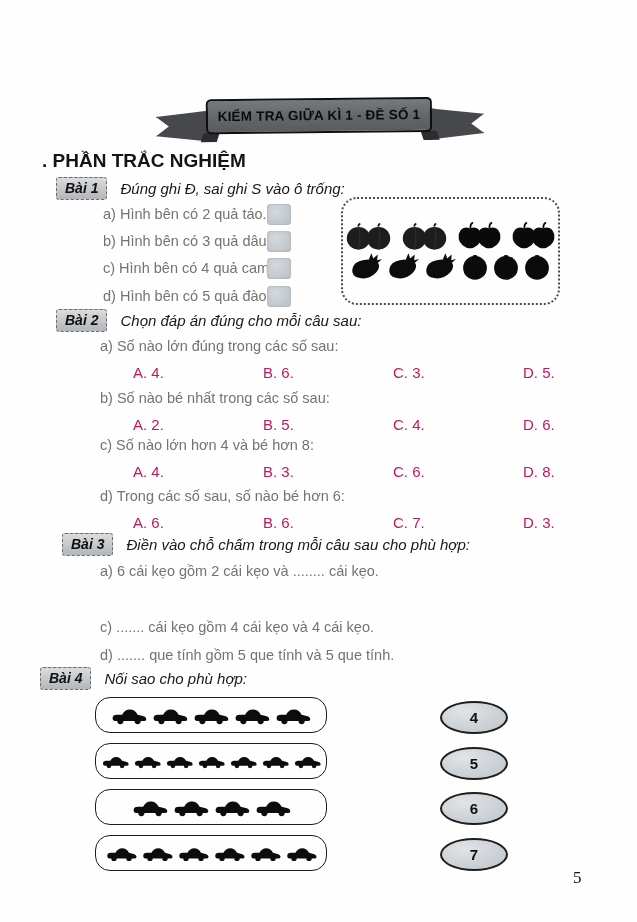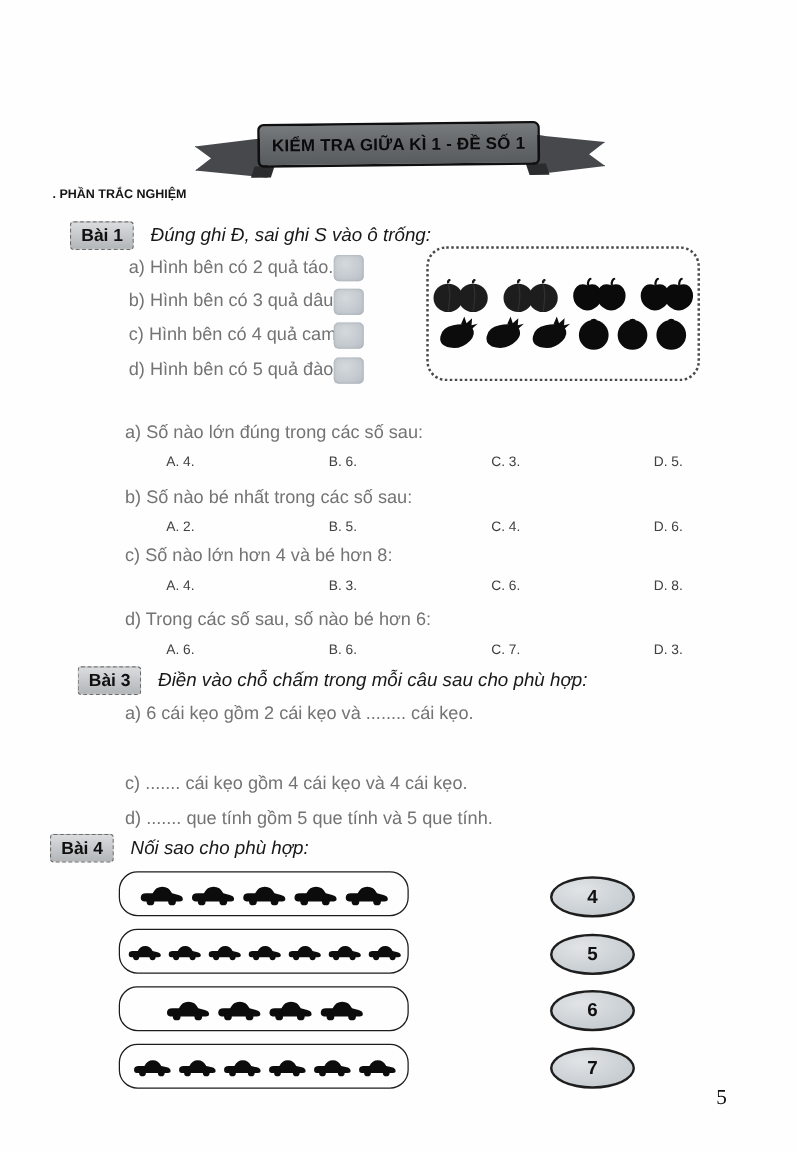--- a/index.html
+++ b/index.html
@@ -18,27 +18,27 @@
   .fold-right{right:46px; transform:skewX(18deg);}
   .band{
     position:absolute; left:50px; top:4px; width:226px; height:35px;
     background:linear-gradient(180deg,#777a7d 0%,#64676a 55%,#595c5f 100%);
     border:2.5px solid #0f0f0f; border-radius:5px; box-sizing:border-box;
     display:flex; align-items:center; justify-content:center;
     font-weight:bold; font-size:13.5px; letter-spacing:0.2px; color:#0a0a0a; white-space:nowrap;
   }
 
   
-  .section-heading{position:absolute; left:42px; top:150px; font-size:10px; font-weight:bold; color:#141414;}
+  .section-heading{position:absolute; left:42px; top:150px; font-size:19px; font-weight:bold; color:#141414;}
   .bai-header{position:absolute; display:flex; align-items:center; gap:13px; white-space:nowrap;}
   .bai-label{
     display:inline-block; padding:2px 8px 3px 8px;
     background:linear-gradient(180deg,#dadcde 0%,#b3b6b9 100%);
     border:1.6px dashed #6d6d6d; border-radius:3px;
-    font-weight:bold; font-size:14px; color:#101010;
+    font-weight:bold; font-style:italic; font-size:14px; color:#101010;
   }
   .bai-instruction{font-style:italic; font-size:15px; color:#181818;}
 
   .q-text{position:absolute; font-size:14.5px; color:#737373; white-space:nowrap;}
 
   
   .answer-box{
     position:absolute; left:267px; width:24px; height:21px; border-radius:4px;
     background:radial-gradient(ellipse at 40% 35%, #d4d9dd 0%, #c3c9ce 60%, #b7bdc3 100%);
     box-shadow:inset 0 0 2px #9aa1a8;
@@ -51,21 +51,21 @@
   .fruit-row{display:flex; align-items:flex-end; justify-content:center;}
   .fruit-row-bottom{gap:5px;}
   .fruit{flex:none;}
   .fruit-peach{fill:#1d1d1d;}
   .fruit-apple{fill:#0a0a0a;}
   .fruit-strawberry{fill:#0c0c0c;}
   .fruit-orange{fill:#0b0b0b;}
 
   
   .choices{position:absolute; left:0; width:637px; height:20px;}
-  .choices span{position:absolute; font-size:11px; color:#404040; white-space:nowrap;}
+  .choices span{position:absolute; font-size:15px; color:#be185d; white-space:nowrap;}
   .choices span:nth-child(1){left:133px;}
   .choices span:nth-child(2){left:263px;}
   .choices span:nth-child(3){left:393px;}
   .choices span:nth-child(4){left:523px;}
 
   
   .car-box{
     position:absolute; left:95px; width:232px; height:36px; box-sizing:border-box;
     border:1.7px solid #1c1c1c; border-radius:15px;
     display:flex; align-items:center; justify-content:center; gap:3px; padding:0 6px;
@@ -180,20 +180,24 @@
         </svg>
         <svg width="26" height="26" class="fruit fruit-orange">
           <use href="#sym-orange"></use>
         </svg>
         <svg width="26" height="26" class="fruit fruit-orange">
           <use href="#sym-orange"></use>
         </svg>
       </div>
   </div>
 
+  <div class="bai-header" style="left:56px; top:309px;">
+    <span class="bai-label">Bài 2</span>
+    <span class="bai-instruction">Chọn đáp án đúng cho mỗi câu sau:</span>
+  </div>
 
   <div class="q-text" style="left:100px; top:338px;">a) Số nào lớn đúng trong các số sau:</div>
   <div class="choices" style="top:364px;">
     <span>A. 4.</span>
     <span>B. 6.</span>
     <span>C. 3.</span>
     <span>D. 5.</span>
   </div>
 
   <div class="q-text" style="left:100px; top:390px;">b) Số nào bé nhất trong các số sau:</div>

